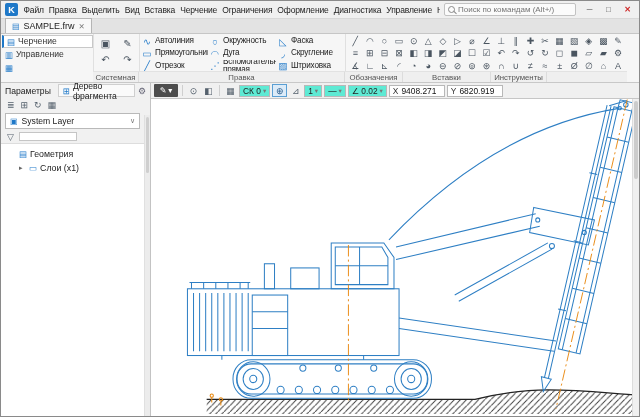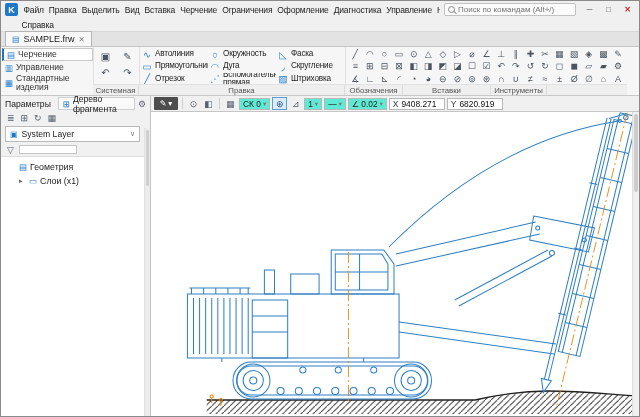--- a/index.html
+++ b/index.html
@@ -125,23 +125,20 @@
     <div class="search-box">
       <span class="mag"></span>
       <input type="text" placeholder="Поиск по командам (Alt+/)" style="">
     </div>
     <div class="win-controls">
       <span class="win-btn">─</span>
       <span class="win-btn">□</span>
       <span class="win-btn close">✕</span>
     </div>
   </div>
-  <div class="menubar-row2" id="menu-row2-items">
-      <span class="menu-item">Справка</span>
-    </div>
 
   <div class="tabbar">
     <div class="doc-tab">
       <span class="dt-icon">▤</span>
       <span>SAMPLE.frw</span>
       <span class="dt-close">✕</span>
     </div>
   </div>
 
   <div class="ribbon">
@@ -149,21 +146,20 @@
         <div class="mode-tab active">
           <span class="mt-icon">▤</span>
           <span class="mt-label">Черчение</span>
         </div>
         <div class="mode-tab">
           <span class="mt-icon">▥</span>
           <span class="mt-label">Управление</span>
         </div>
         <div class="mode-tab">
           <span class="mt-icon">▦</span>
-          <span class="mt-label">Стандартные изделия</span>
         </div>
       </div>
     <div class="sys-group" id="sys-icons">
         <span class="sys-ic">▣</span>
         <span class="sys-ic">✎</span>
         <span class="sys-ic">↶</span>
         <span class="sys-ic">↷</span>
       </div>
     <div class="geo-group" id="geo-tools">
         <div class="geo-tool">

